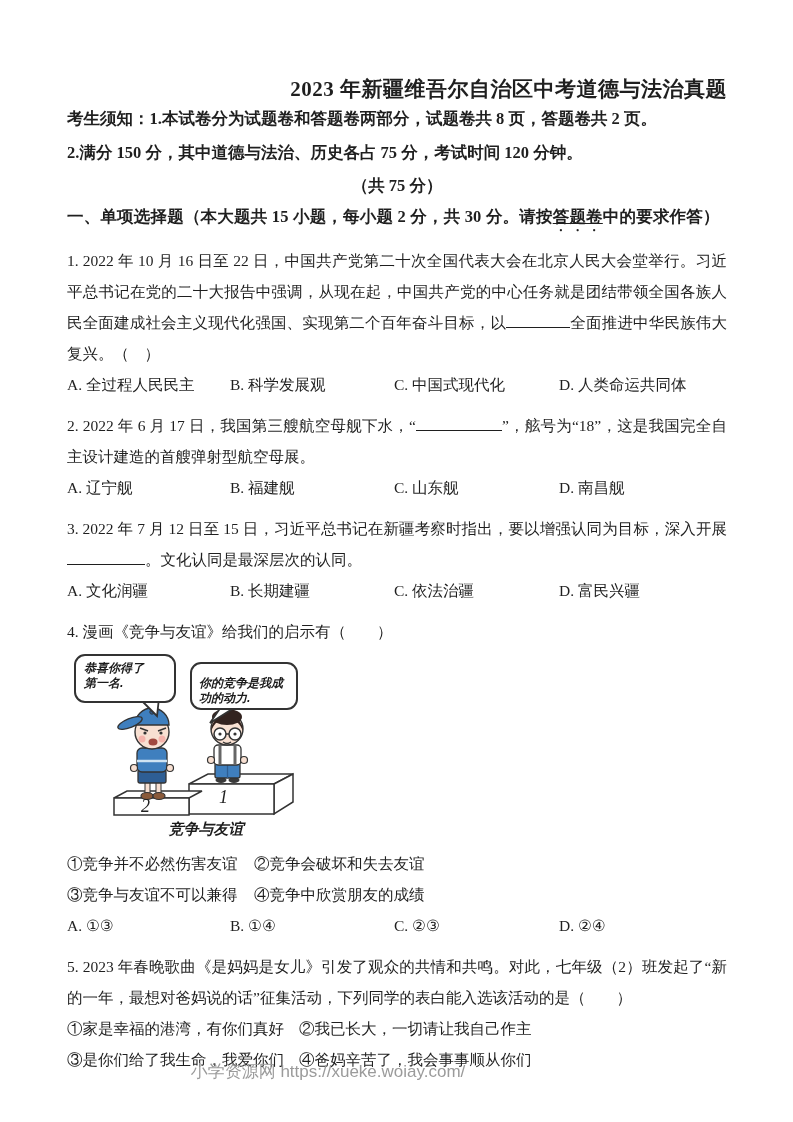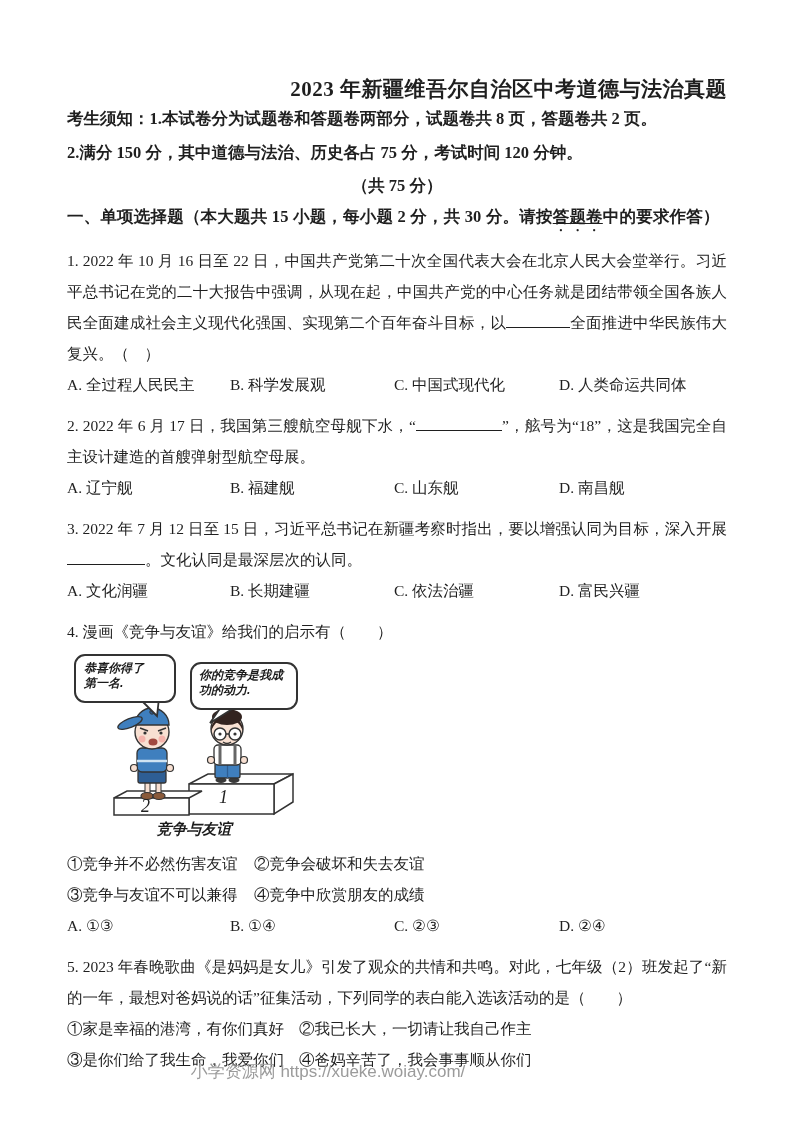--- a/index.html
+++ b/index.html
@@ -23,21 +23,21 @@
   .opts2{display:grid;font-size:15.5px;line-height:31px;}
   .q4-stmts{grid-template-columns:187px auto;}
   .q5-stmts{grid-template-columns:232px auto;}
   .blank{display:inline-block;border-bottom:1px solid #1f1f1f;height:13px;}
   .blank-q1{width:64px}.blank-q2{width:86px}.blank-q3{width:78px}
   .cartoon{position:relative;width:250px;height:192px;margin:5px 0 4px 2px;}
   .cartoon svg{position:absolute;left:0;top:0;}
   .overlay{position:absolute;font-family:"Liberation Sans","DejaVu Sans",sans-serif;color:#1c1c1c;font-style:italic;}
   .bubble-text{font-size:12px;font-weight:bold;line-height:15px;white-space:nowrap;}
   .podium-num{font-family:"Liberation Serif","DejaVu Serif",serif;font-size:18px;color:#222;}
-  .caption{left:0;width:250px;text-align:center;top:168px;font-weight:bold;font-size:15px;
+  .caption{left:12px;width:250px;text-align:center;top:168px;font-weight:bold;font-size:15px;
     font-family:"Liberation Serif","DejaVu Serif",serif;}
   .footer{position:absolute;left:0;top:1060px;width:656px;text-align:center;color:#9b9b9b;
     font-size:17px;font-family:"Liberation Sans","DejaVu Sans",sans-serif;}
 </style>
 </head>
 <body>
 
 <div class="content">
 
   <div class="title">2023 年新疆维吾尔自治区中考道德与法治真题</div>
@@ -136,21 +136,21 @@
 
         <path d="M72,48 L88,64 L90,46 Z" fill="#ffffff" stroke="#333" stroke-width="1.8"></path>
         <rect x="6" y="3" width="100" height="47" rx="10" fill="#ffffff" stroke="#333" stroke-width="2"></rect>
         <path d="M152,55 L141,71 L168,54 Z" fill="#ffffff" stroke="#333" stroke-width="1.8"></path>
         <rect x="122" y="11" width="106" height="46" rx="10" fill="#ffffff" stroke="#333" stroke-width="2"></rect>
       </svg>
       <div class="overlay bubble-text" style="left:15px;top:9px;">
         <div>恭喜你得了</div>
         <div>第一名.</div>
       </div>
-      <div class="overlay bubble-text" style="left:130px;top:16px;">
+      <div class="overlay bubble-text" style="left:130px;top:24px;">
         <div>你的竞争是我成</div>
         <div>功的动力.</div>
       </div>
       <div class="overlay podium-num" style="left:72px;top:144px;">2</div>
       <div class="overlay podium-num" style="left:150px;top:135px;">1</div>
       <div class="overlay caption">竞争与友谊</div>
     </div>
 
     <div class="opts2 q4-stmts">
       <span>①竞争并不必然伤害友谊</span>

